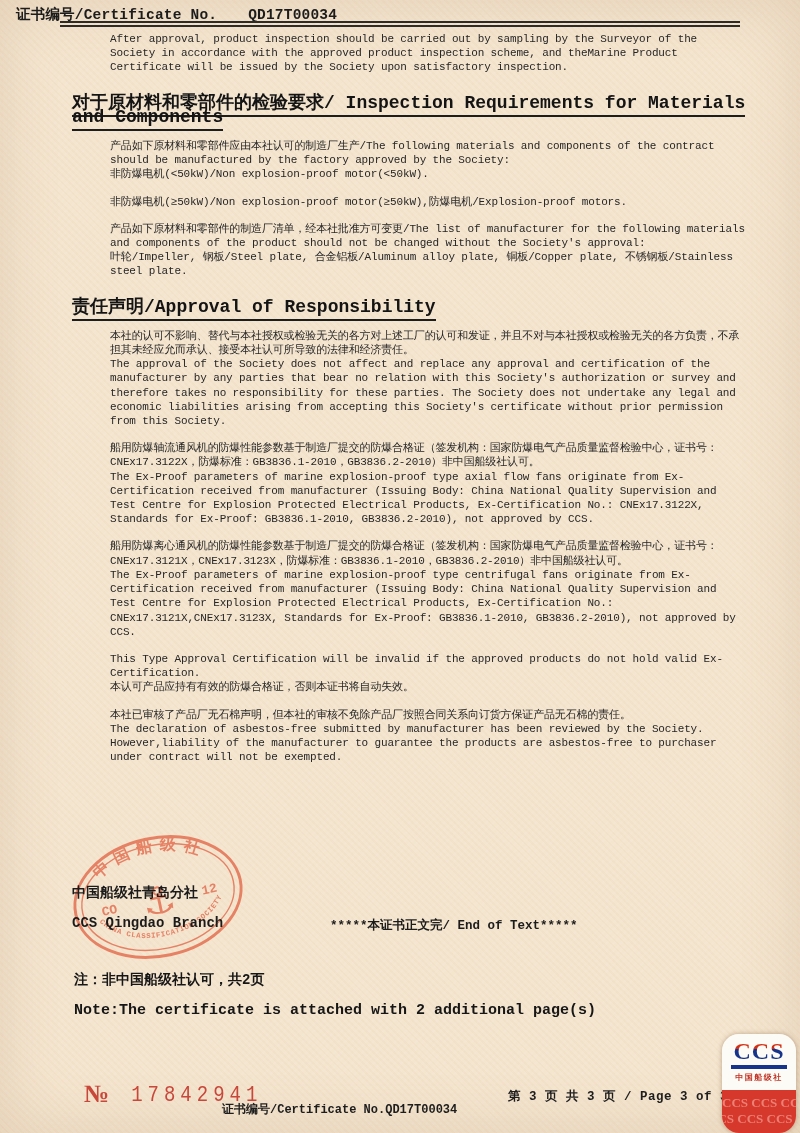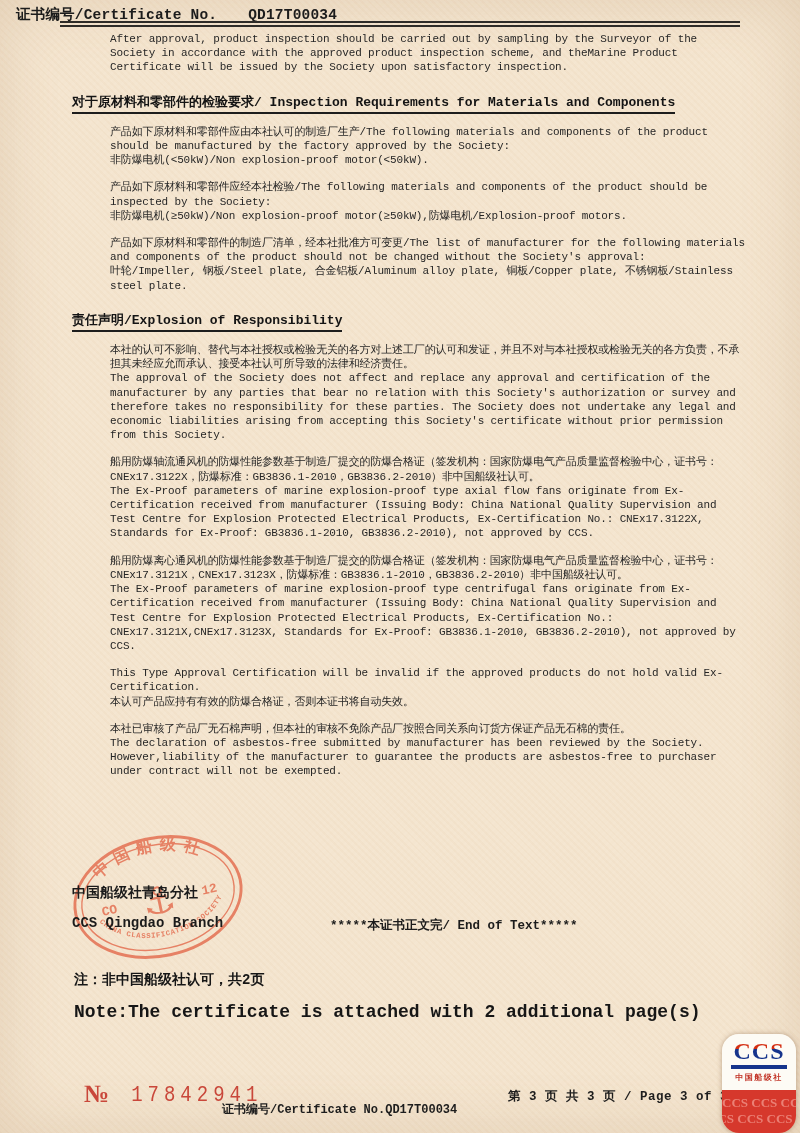--- a/index.html
+++ b/index.html
@@ -11,29 +11,29 @@
     box-shadow:inset 0 0 60px rgba(150,105,60,0.18);
     color:#262626;}
   
   .hdr{position:absolute;top:5px;left:16px;width:100%;text-align:left;font-weight:bold;font-size:14.5px;color:#1c1c1c;letter-spacing:0.2px;}
   .hdr .val{margin-left:22px;}
   .rule{position:absolute;top:21px;left:60px;right:60px;height:2px;border-top:2px solid #2e2c28;border-bottom:2px solid #2e2c28;}
   
   .content{position:absolute;top:32px;left:110px;width:636px;font-size:11px;line-height:14.2px;letter-spacing:-0.15px;}
   .para{margin:0 0 13px 0;}
   .para div{margin:0;}
-  h2.sec{font-size:13px;font-weight:bold;color:#141414;margin:21px 0 15px -38px;letter-spacing:0;}
+  h2.sec{font-size:18px;font-weight:bold;color:#141414;margin:21px 0 15px -38px;letter-spacing:0;}
   h2.sec span{border-bottom:2px solid #1d1d1d;padding-bottom:2px;}
   
   .stamp{position:absolute;left:60px;top:824px;opacity:0.92;}
   .branch-zh{position:absolute;left:72px;top:884px;font-weight:bold;font-size:14px;color:#1b1b1b;}
   .branch-en{position:absolute;left:72px;top:915px;font-weight:bold;font-size:14px;color:#1b1b1b;}
   .endtext{position:absolute;left:330px;top:917px;font-weight:bold;font-size:12.5px;color:#1b1b1b;}
   .note-zh{position:absolute;left:74px;top:971px;font-weight:bold;font-size:14px;color:#161616;}
-  .note-en{position:absolute;left:74px;top:1002px;font-weight:bold;font-size:18px;color:#161616;}
+  .note-en{position:absolute;left:74px;top:1002px;font-weight:bold;font-size:15px;color:#161616;}
   
   .serial{position:absolute;left:84px;top:1080px;color:#c9473a;display:flex;align-items:baseline;}
   .serial .no{font-family:"Liberation Serif","DejaVu Serif",serif;font-size:25px;font-weight:bold;}
   .serial .digits{font-size:19px;letter-spacing:5px;margin-left:22px;transform:scaleY(1.18);transform-origin:bottom;}
   .fcert{position:absolute;left:222px;top:1089px;font-weight:bold;font-size:12px;color:#1d1d1d;margin-top:12px;}
   .fpage{position:absolute;left:508px;top:1088px;font-weight:bold;font-size:12.5px;color:#1d1d1d;letter-spacing:0.5px;}
   
   .sticker{position:absolute;left:722px;top:1034px;width:74px;height:99px;border-radius:17px;overflow:hidden;box-shadow:0 0 5px rgba(120,80,50,0.45);}
   .stk-top{height:51px;background:#fdfbf5;text-align:center;padding-top:5px;}
   .ccs-word{font-family:"Liberation Serif","DejaVu Serif",serif;font-weight:bold;font-size:24px;line-height:24px;letter-spacing:1px;
@@ -54,33 +54,32 @@
     <span>证书编号/Certificate No.</span>
     <span class="val">QD17T00034</span>
   </div>
   <div class="rule"></div>
 
   <div class="content">
     <p class="para">After approval,  product inspection should be carried out by sampling by the Surveyor of the Society in accordance with the approved product inspection scheme,  and theMarine Product Certificate will be issued by the Society upon satisfactory inspection.</p>
 
     <h2 class="sec"><span>对于原材料和零部件的检验要求/ Inspection Requirements for Materials and Components</span></h2>
     <div class="para">
-      <div>产品如下原材料和零部件应由本社认可的制造厂生产/The following materials and components of the product should be manufactured by the factory approved by the Society:</div>
+      <div>产品如下原材料和零部件应由本社认可的制造厂生产/The following materials and components of the contract should be manufactured by the factory approved by the Society:</div>
       <div>非防爆电机(&lt;50kW)/Non explosion-proof motor(&lt;50kW).</div>
     </div>
     <div class="para">
-      <div>产品如下原材料和零部件应经本社检验/The following materials and components of the product should be inspected by the Society:</div>
       <div>非防爆电机(≥50kW)/Non explosion-proof motor(≥50kW),防爆电机/Explosion-proof motors.</div>
     </div>
     <div class="para">
       <div>产品如下原材料和零部件的制造厂清单，经本社批准方可变更/The list of manufacturer for the following materials and components of the product should not be changed without the Society's approval:</div>
       <div>叶轮/Impeller, 钢板/Steel plate, 合金铝板/Aluminum alloy plate, 铜板/Copper plate, 不锈钢板/Stainless steel plate.</div>
     </div>
 
-    <h2 class="sec"><span>责任声明/Explosion of Responsibility</span></h2>
+    <h2 class="sec"><span>责任声明/Approval of Responsibility</span></h2>
     <div class="para">
       <div>本社的认可不影响、替代与本社授权或检验无关的各方对上述工厂的认可和发证，并且不对与本社授权或检验无关的各方负责，不承担其未经应允而承认、接受本社认可所导致的法律和经济责任。</div>
       <div>The approval of the Society does not affect and replace any approval and certification of the manufacturer by any parties that bear no relation with this Society's authorization or survey and therefore takes no responsibility for these parties. The Society does not undertake any legal and economic liabilities arising from accepting this Society's certificate without prior permission from this Society.</div>
     </div>
 
     <div class="para">
       <div>船用防爆轴流通风机的防爆性能参数基于制造厂提交的防爆合格证（签发机构：国家防爆电气产品质量监督检验中心，证书号：CNEx17.3122X，防爆标准：GB3836.1-2010，GB3836.2-2010）非中国船级社认可。</div>
       <div>The Ex-Proof parameters of marine explosion-proof type axial flow fans originate from Ex-Certification received from manufacturer (Issuing Body: China National Quality Supervision and Test Centre for Explosion Protected Electrical Products, Ex-Certification No.: CNEx17.3122X, Standards for Ex-Proof: GB3836.1-2010, GB3836.2-2010), not approved by CCS.</div>
     </div>
     <div class="para">

